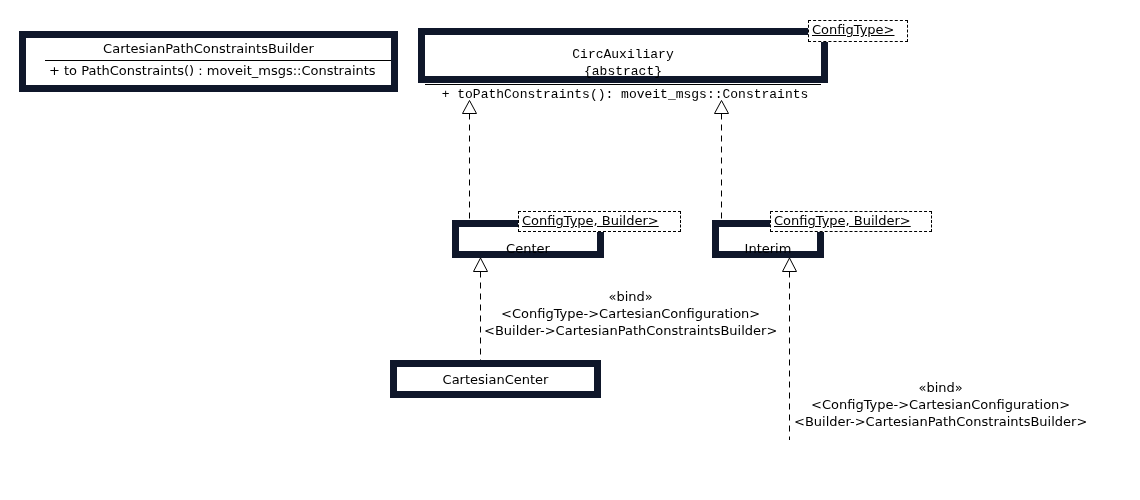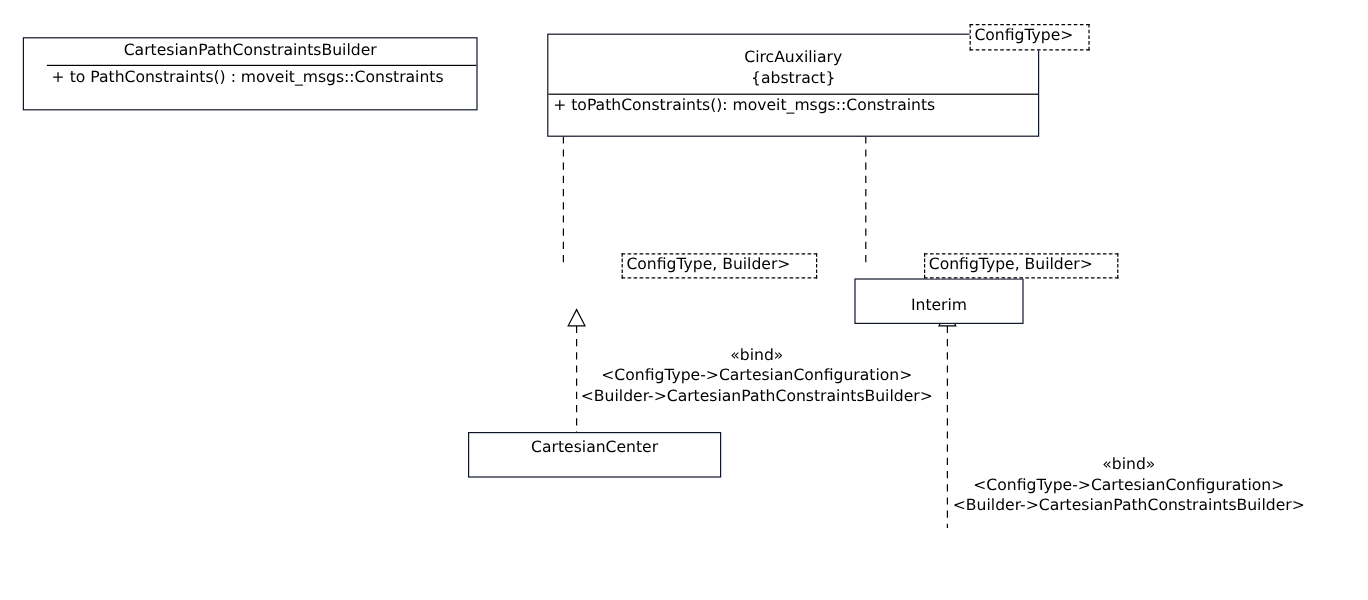--- a/index.html
+++ b/index.html
@@ -18,21 +18,21 @@
     overflow: hidden;
   }
   .edges {
     position: absolute;
     left: 0; top: 0;
     z-index: 1;
   }
   .cls {
     position: absolute;
     background: #ffffff;
-    border: 1px solid #0f172a;
+    border: 7px solid #0f172a;
     box-sizing: border-box;
     z-index: 2;
   }
   .cls .title {
     text-align: center;
     line-height: 17px;
     white-space: nowrap;
     overflow: hidden;
   }
   .cls .members {
@@ -48,20 +48,21 @@
     background: #ffffff;
     border: 1px dashed #000000;
     box-sizing: border-box;
     z-index: 3;
     padding: 1px 0 0 3px;
     line-height: 16px;
     white-space: nowrap;
     overflow: hidden;
   }
   .tpl .tpl-label {
+    text-decoration: underline;
     text-align: right;
   }
   .bind-label {
     position: absolute;
     z-index: 2;
     line-height: 17px;
     white-space: nowrap;
     text-align: center;
   }
 </style>
@@ -87,37 +88,40 @@
       <line x1="789.5" y1="271.5" x2="789.5" y2="440" stroke="#000000" stroke-width="1" stroke-dasharray="6 5"></line>
       <polygon points="789.5,258 782.5,271.5 796.5,271.5" fill="#ffffff" stroke="#000000" stroke-width="1"></polygon>
     </g>
   </svg>
 
   <div class="cls" style="left:19px; top:31px; width:379px; height:61px;">
     <div class="title" style="height:20px; padding-top:2px;">CartesianPathConstraintsBuilder</div>
     <div class="members" style="height:36px;margin-left:19px;">+ to PathConstraints() : moveit_msgs::Constraints</div>
   </div>
 
-  <div class="cls" style="left:456px; top:28px; width:410px; height:86px;">
+  <div class="cls" style="left:418px; top:28px; width:410px; height:55px;font-family:Liberation Mono, monospace;">
     <div style="height:49px; padding-top:11px; box-sizing:border-box;">
       <div class="title">CircAuxiliary</div>
       <div class="title">{abstract}</div>
     </div>
-    <div class="members" style="height:20px;">+ toPathConstraints(): moveit_msgs::Constraints</div>
+    <div class="members" style="height:20px;text-align:center;">+ toPathConstraints(): moveit_msgs::Constraints</div>
   </div>
 
   <div class="tpl" style="left:808px; top:20px; width:100px; height:22px;">
     <span class="tpl-label">ConfigType&gt;</span>
   </div>
 
+  <div class="cls" style="left:452px; top:220px; width:152px; height:38px;">
+    <div class="title" style="padding-top:13px;">Center</div>
+  </div>
   <div class="tpl" style="left:518px; top:211px; width:163px; height:21px;">
     <span class="tpl-label">ConfigType, Builder&gt;</span>
   </div>
 
-  <div class="cls" style="left:712px; top:232px; width:141px; height:38px;">
+  <div class="cls" style="left:712px; top:220px; width:112px; height:38px;">
     <div class="title" style="padding-top:13px;">Interim</div>
   </div>
   <div class="tpl" style="left:770px; top:211px; width:162px; height:21px;">
     <span class="tpl-label">ConfigType, Builder&gt;</span>
   </div>
 
   <div class="bind-label" style="left:484px; top:288px;">
     <div>«bind»</div>
     <div>&lt;ConfigType-&gt;CartesianConfiguration&gt;</div>
     <div>&lt;Builder-&gt;CartesianPathConstraintsBuilder&gt;</div>

